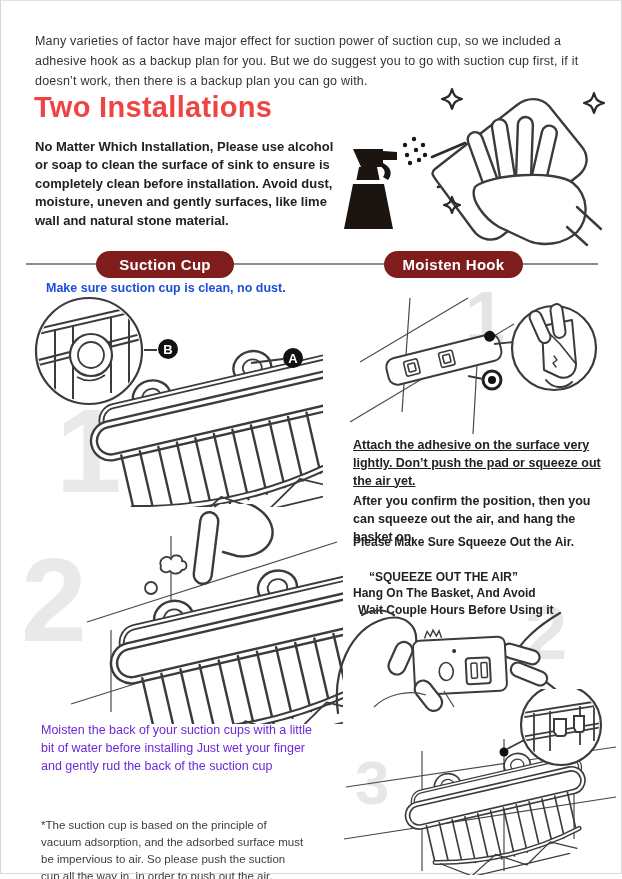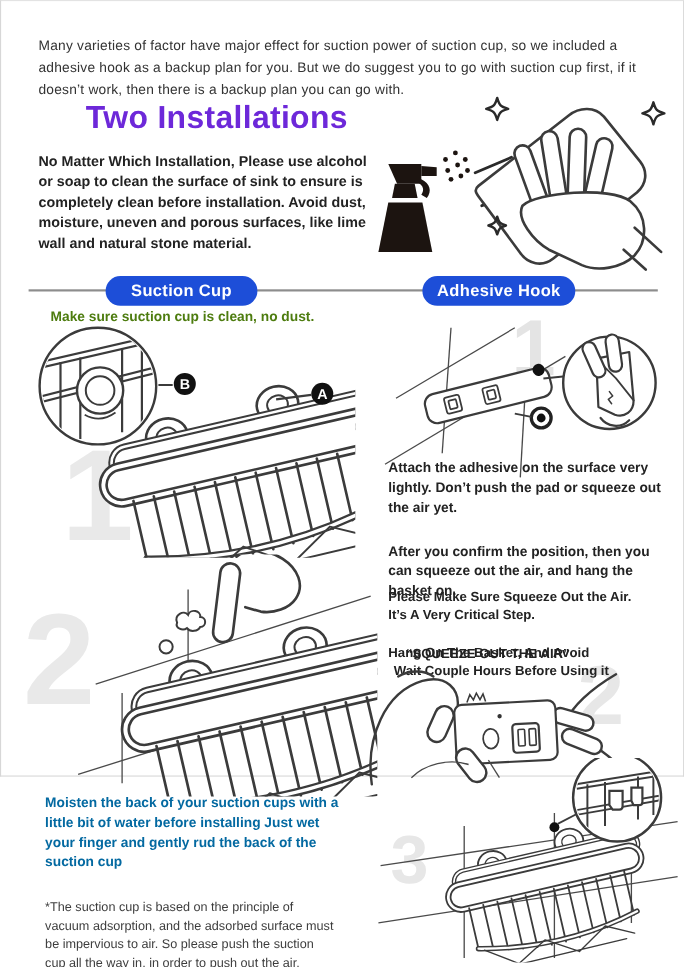--- a/index.html
+++ b/index.html
@@ -1,45 +1,45 @@
 <!DOCTYPE html>
 <html><head>
 <meta charset="utf-8">
 <style>
   * { margin:0; padding:0; box-sizing:border-box; }
   html,body { background:#fff; }
   body { width:622px; height:879px; position:relative; font-family:"Liberation Sans", sans-serif; color:#2b2b2b; overflow:hidden; }
-  .page { position:absolute; left:0; top:0; width:622px; height:706px; background:#fff; border:1px solid #d7d7d7; border-top-color:#e3e3e3; }
+  .page { position:absolute; left:0; top:0; width:622px; height:874px; background:#fff; border:1px solid #d7d7d7; border-top-color:#e3e3e3; }
 
   .intro { position:absolute; left:34px; top:30px; width:562px; font-size:12.5px; line-height:1.6; color:#333; letter-spacing:.2px; }
-  .title { position:absolute; left:33px; top:90px; font-size:29px; font-weight:bold; color:#6d28d9; letter-spacing:.3px;margin-left:44px; }
+  .title { position:absolute; left:33px; top:90px; font-size:29px; font-weight:bold; color:#ef4444; letter-spacing:.3px; }
   .clean-note { position:absolute; left:34px; top:137px; width:302px; font-size:13px; font-weight:bold; line-height:1.42; color:#222; }
 
   .divider-line { position:absolute; left:25px; top:262px; width:572px; height:2px; background:#8d8d8d; }
-  .pill { position:absolute; top:250px; height:27px; background:#1d4ed8; color:#fff; border-radius:14px; font-size:15px; font-weight:bold; display:flex; align-items:center; justify-content:center; letter-spacing:.3px; z-index:3; }
+  .pill { position:absolute; top:250px; height:27px; background:#7f1d1d; color:#fff; border-radius:14px; font-size:15px; font-weight:bold; display:flex; align-items:center; justify-content:center; letter-spacing:.3px; z-index:3; }
   .pill-suction { left:95px; width:138px; }
   .pill-adhesive { left:383px; width:139px; }
 
-  .step-note { position:absolute; left:45px; top:280px; font-size:12.5px; font-weight:bold; color:#4d7c0f; z-index:2; }
+  .step-note { position:absolute; left:45px; top:280px; font-size:12.5px; font-weight:bold; color:#1d4ed8; z-index:2; }
 
   .big-num { position:absolute; font-weight:bold; color:#e9e9e9; line-height:0.8; z-index:0; }
   .num-l1 { left:55px; top:403px; font-size:118px; }
   .num-l2 { left:20px; top:552px; font-size:118px; }
   .num-r1 { left:464px; top:288px; font-size:72px; color:#e4e4e4; }
   .num-r2 { left:524px; top:602px; font-size:76px; color:#e7e7e7; }
   .num-r3 { left:354px; top:757px; font-size:62px; color:#e7e7e7; }
 
   .illus { position:absolute; z-index:2; }
   .illus svg { display:block; }
 
-  .moisten { position:absolute; left:40px; top:721px; width:276px; font-size:12.5px; font-weight:bold; line-height:1.42; color:#0369a1; }
+  .moisten { position:absolute; left:40px; top:721px; width:276px; font-size:12.5px; font-weight:normal; line-height:1.42; color:#6d28d9; }
   .footnote { position:absolute; left:40px; top:816px; width:264px; font-size:11.5px; line-height:1.48; color:#3d3d3d; }
 
   .r-note { position:absolute; left:352px; width:262px; font-size:12.5px; font-weight:bold; line-height:1.42; color:#222; z-index:2; }
-  .r-attach { top:416px; }
+  .r-attach { top:436px;text-decoration:underline; }
   .r-confirm { top:492px; }
   .r-critical { top:533px; font-size:12px; }
   .r-critical .indent { padding-left:16px;margin-top:18px; }
   .r-hang { top:584px; font-size:12px; }
   .r-hang .indent { padding-left:5px; }
   .r-note span { display:block; }
 
   .hidden-defs { position:absolute; width:0; height:0; overflow:hidden; }
 </style>
 </head>
@@ -61,21 +61,21 @@
         <path stroke-width="2" d="M26,72 V118 M42,72 V122 M58,72 V126 M74,72 V129 M90,72 V131 M106,72 V132 M122,72 V132 M138,72 V131 M154,72 V129 M170,72 V127 M186,72 V124 M202,71 V120"></path>
         <path d="M26,118 Q118,140 206,117" stroke-width="6"></path>
         <path d="M26,118 Q118,140 206,117" stroke-width="2.5" stroke="#fff"></path>
         <path stroke-width="1.5" d="M32,121 L66,144 M66,144 L100,125 M100,125 L134,146 M134,146 L168,125 M168,125 L198,140 M44,145 L188,144"></path>
       </g>
     </symbol>
   </svg>
 
   <p class="intro">Many varieties of factor have major effect for suction power of suction cup, so we included a adhesive hook as a backup plan for you. But we do suggest you to go with suction cup first, if it doesn’t work, then there is a backup plan you can go with.</p>
   <h1 class="title">Two Installations</h1>
-  <p class="clean-note">No Matter Which Installation, Please use alcohol or soap to clean the surface of sink to ensure is completely clean before installation. Avoid dust, moisture, uneven and porous surfaces, like lime wall and natural stone material.</p>
+  <p class="clean-note">No Matter Which Installation, Please use alcohol or soap to clean the surface of sink to ensure is completely clean before installation. Avoid dust, moisture, uneven and gently surfaces, like lime wall and natural stone material.</p>
 
   <div class="illus" style="left:338px; top:86px;">
     <svg width="276" height="160" viewBox="0 0 276 160">
       <g fill="#1c1410" stroke="none">
         <path d="M14,62 L44,62 L44,80 L22,80 Z"></path>
         <path d="M44,64 L58,65 L58,73 L44,73 Z"></path>
         <path d="M20,80 L38,80 L41,95 L17,95 Z"></path>
         <path d="M14,97 L45,97 L54,142 L5,142 Z"></path>
         <path d="M44,76 C52,80 54,87 49,93 L44,90 C47,86 46,82 41,79 Z"></path>
         <rect x="16" y="93" width="27" height="3" fill="#fff"></rect>
@@ -109,21 +109,21 @@
       <g fill="none" stroke="#2a2a2a" stroke-width="2.2" stroke-linejoin="round">
         <path d="M113,2 C115,9 116,10 123,12 C116,14 115,15 113,22 C111,15 110,14 103,12 C110,10 111,9 113,2 Z"></path>
         <path d="M113,110 C114.6,115.5 115.5,116.4 121,118 C115.5,119.6 114.6,120.5 113,126 C111.4,120.5 110.5,119.6 105,118 C110.5,116.4 111.4,115.5 113,110 Z"></path>
         <path d="M255,6 C257,13 258,14 265,16 C258,18 257,19 255,26 C253,19 252,18 245,16 C252,14 253,13 255,6 Z"></path>
       </g>
     </svg>
   </div>
 
   <div class="divider-line"></div>
   <div class="pill pill-suction">Suction Cup</div>
-  <div class="pill pill-adhesive">Adhesive Hook</div>
+  <div class="pill pill-adhesive">Moisten Hook</div>
 
   <p class="step-note">Make sure suction cup is clean, no dust.</p>
   <div class="big-num num-l1">1</div>
 
   <div class="illus" style="left:28px; top:292px;">
     <svg width="294" height="214" viewBox="0 0 294 214">
       <use href="#wire-basket" transform="translate(58,46) scale(0.97)"></use>
       <g>
         <circle cx="60" cy="58" r="53" fill="#fff" stroke="#3b3b3b" stroke-width="2.2"></circle>
         <clipPath id="mag1">
@@ -213,21 +213,20 @@
           <path d="M208,72 l3,4 l-4,3 l3,4" fill="none" stroke-width="1.4"></path>
         </g>
       </g>
     </svg>
   </div>
 
   <p class="r-note r-attach">Attach the adhesive on the surface very lightly. Don’t push the pad or squeeze out the air yet.</p>
   <p class="r-note r-confirm">After you confirm the position, then you can squeeze out the air, and hang the basket on.</p>
   <div class="r-note r-critical">
     <span>Please Make Sure Squeeze Out the Air.</span>
-    <span>It’s A Very Critical Step.</span>
     <span class="indent">“SQUEEZE OUT THE AIR”</span>
   </div>
   <div class="r-note r-hang">
     <span>Hang On The Basket, And Avoid</span>
     <span class="indent">Wait Couple Hours Before Using it</span>
   </div>
 
   <div class="big-num num-r2">2</div>
   <div class="illus" style="left:333px; top:608px;">
     <svg width="238" height="114" viewBox="0 0 238 114">

